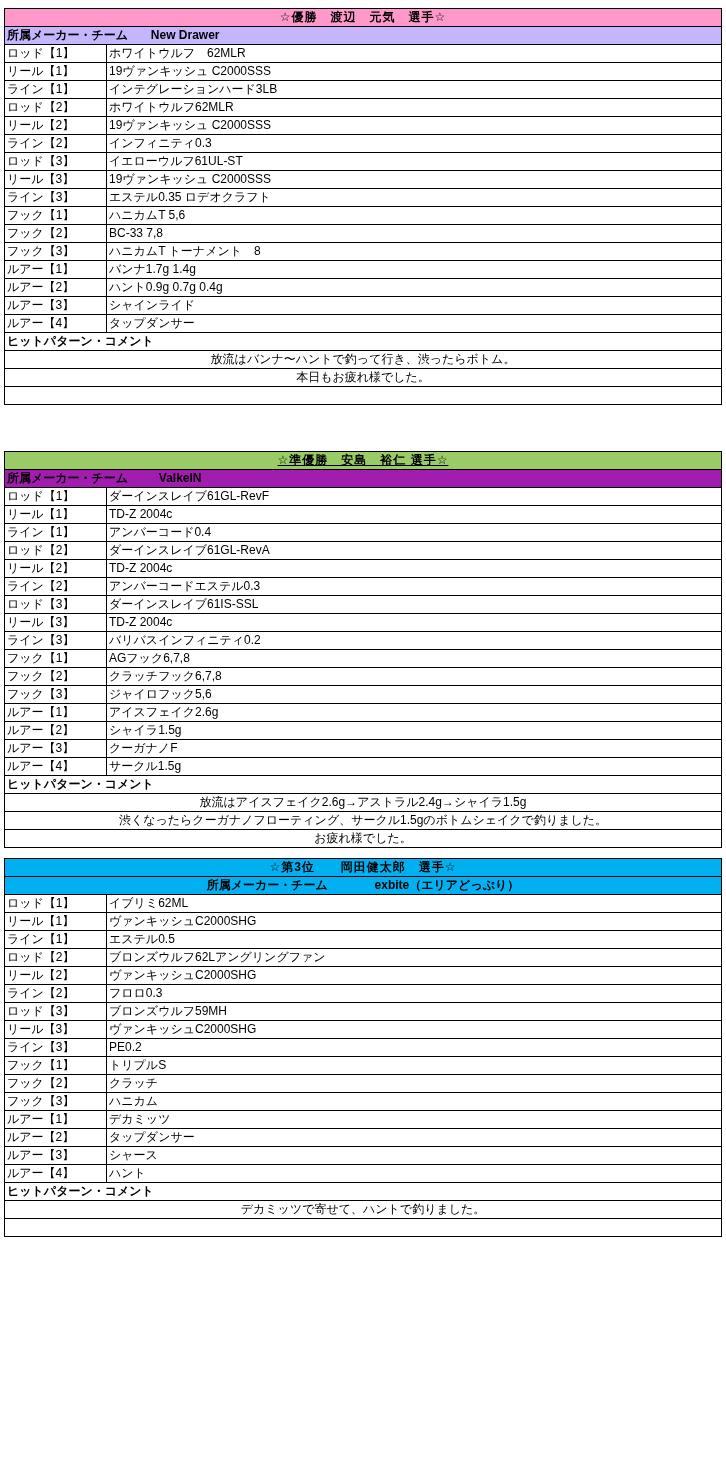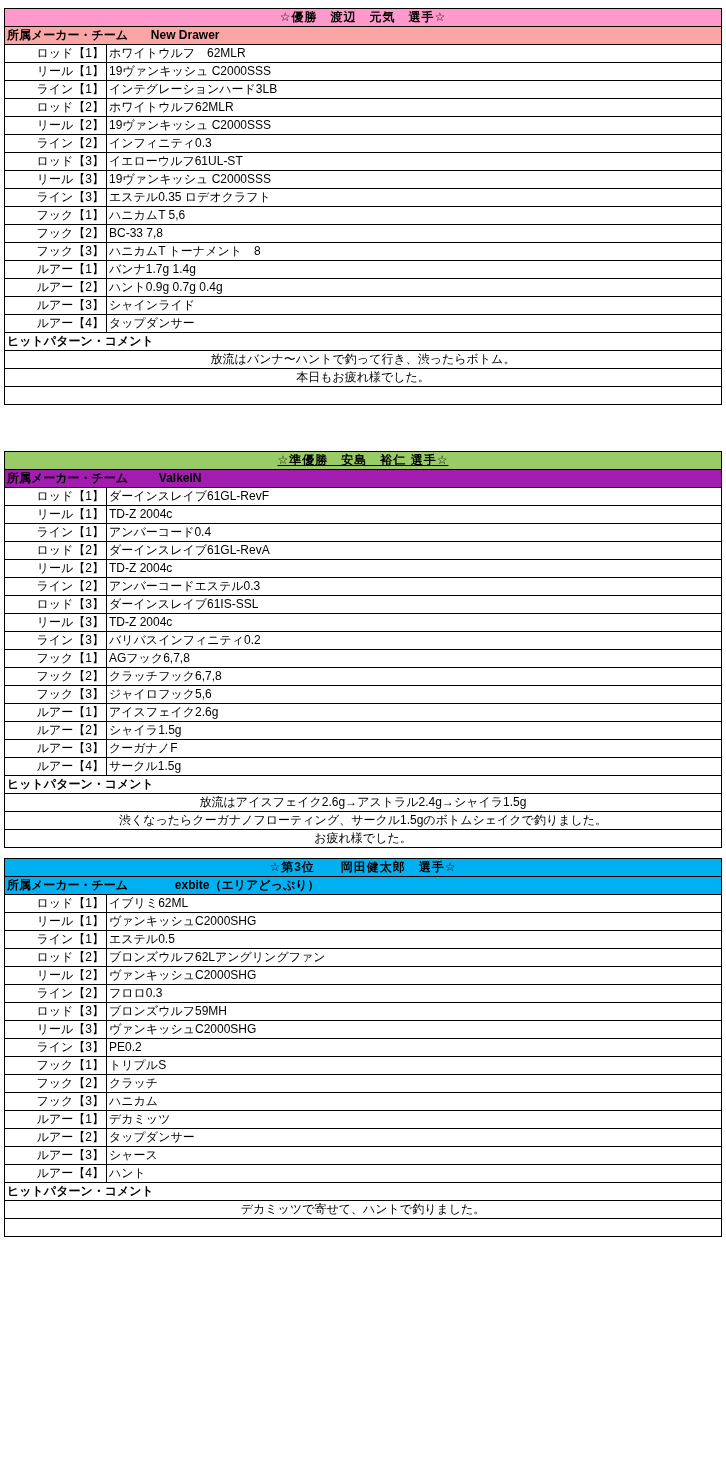--- a/index.html
+++ b/index.html
@@ -49,21 +49,21 @@
     height: 30px;
     letter-spacing: 1px;
   }
   td.team {
     font-size: 13px;
     font-weight: bold;
     height: 20px;
     padding-left: 12px;
   }
   td.label {
-    text-align: right;
+    text-align: left;
     font-size: 11.5px;
     width: 102px;
   }
   td.value {
     text-align: left;
     font-size: 12px;
     padding-left: 4px;
   }
   td.pattern-head {
     text-align: left;
@@ -79,25 +79,25 @@
   }
   td.blank {
     height: 19px;
   }
 
   .gap-1 { height: 46px; }
   .gap-2 { height: 10px; }
 
   
   .c-pink   { background: #ff99cc; }
-  .c-pink-l { background: #fca5a5; }
+  .c-pink-l { background: #c4b5fd; }
   .c-green  { background: #99cc66; text-decoration: underline; }
   .c-green-l{ background: #a21caf; }
   .c-blue   { background: #00b0f0; margin-left: 16px; }
-  .c-blue-l { background: #00b0f0; }
+  .c-blue-l { background: #00b0f0; text-align: center; }
 </style>
 </head>
 <body>
 
 <div class="page">
 
   <div class="block">
     <table class="tbl">
       <colgroup>
           <col style="width:102px">

